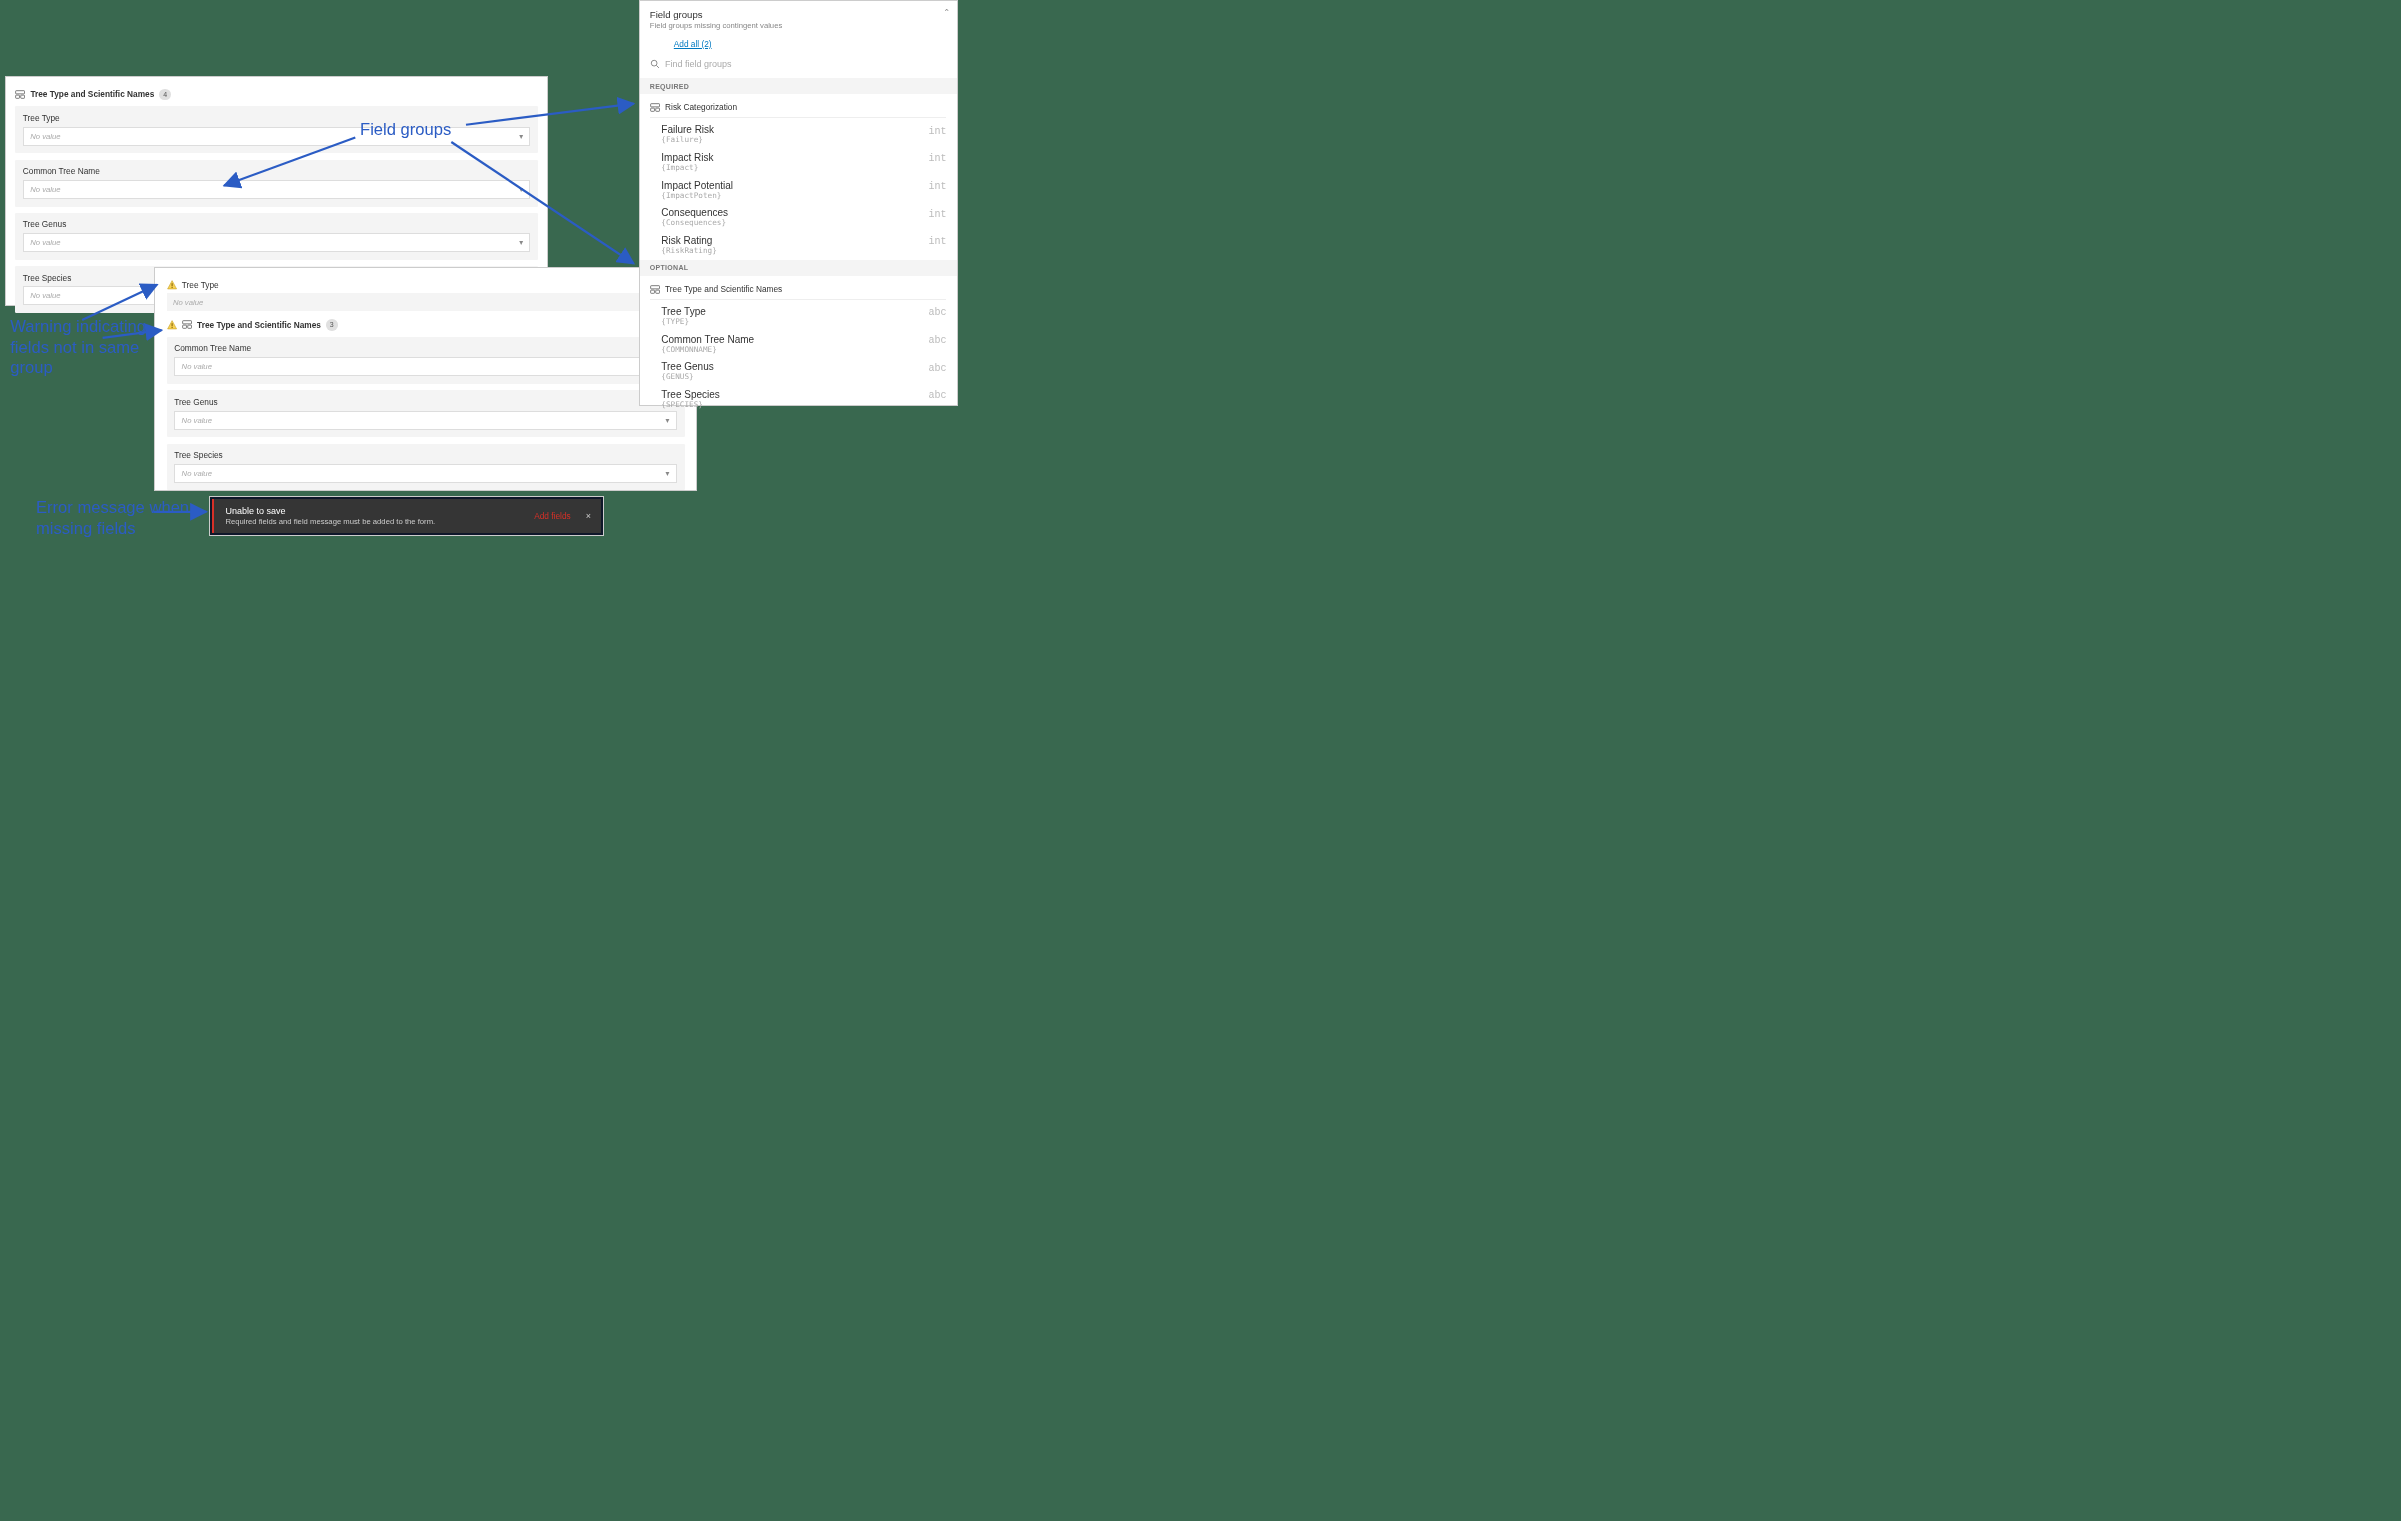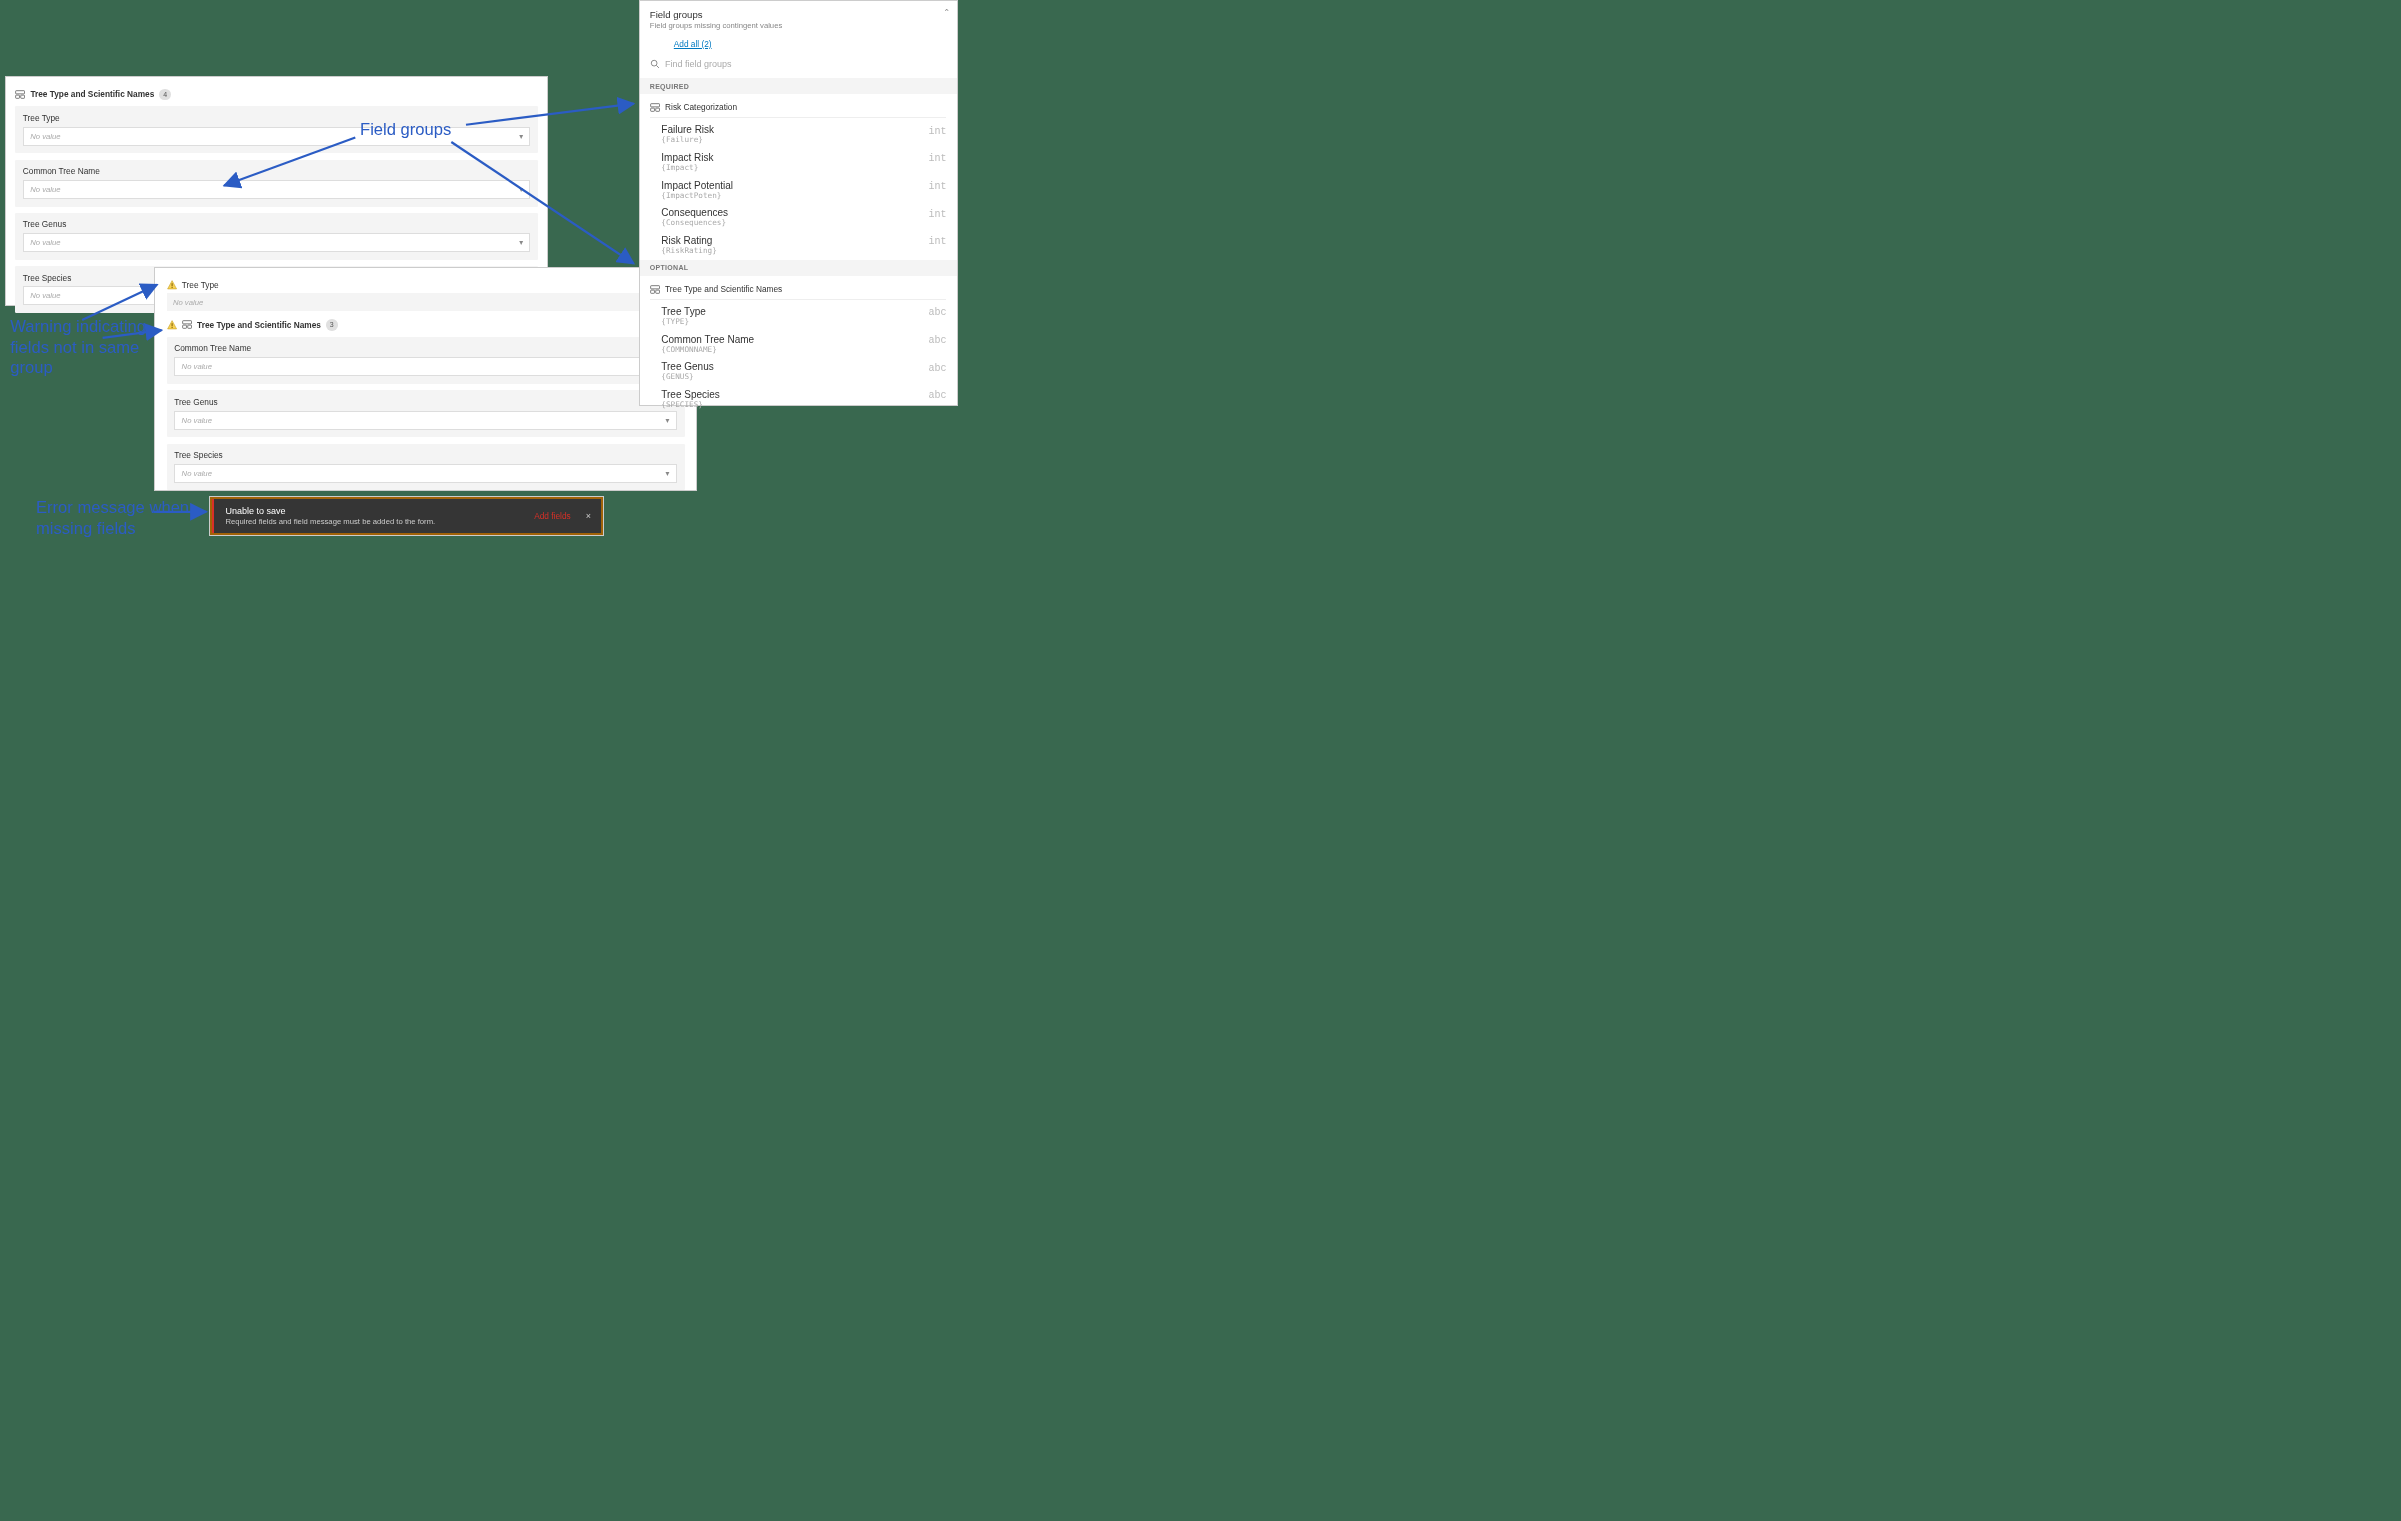--- a/index.html
+++ b/index.html
@@ -60,21 +60,21 @@
   .warn-field {
     background: #f4f4f4; color: #aaa; font-style: italic; font-size: 7.7px;
     height: 18px; display:flex; align-items:center; padding:0 6.4px; margin-bottom: 7.7px;
   }
 
   
   .error-band {
     position: absolute;
     left: 209px; top: 496px;
     width: 395px; height: 40px;
-    background: #a16207; border:0.6px solid #ccc;
+    background: #0f172a; border:0.6px solid #ccc;
     display:flex; align-items:center; padding:1.9px;
   }
   .error-toast {
     background: #353535; color: #eee;
     width: 100%; height: 100%;
     border-left: 2.6px solid #d83027;
     display: flex; align-items: center; justify-content: space-between;
     padding: 0 10.2px 0 11.5px;
   }
   .error-title { font-size: 9px; font-weight: 500; color: #fff; }

